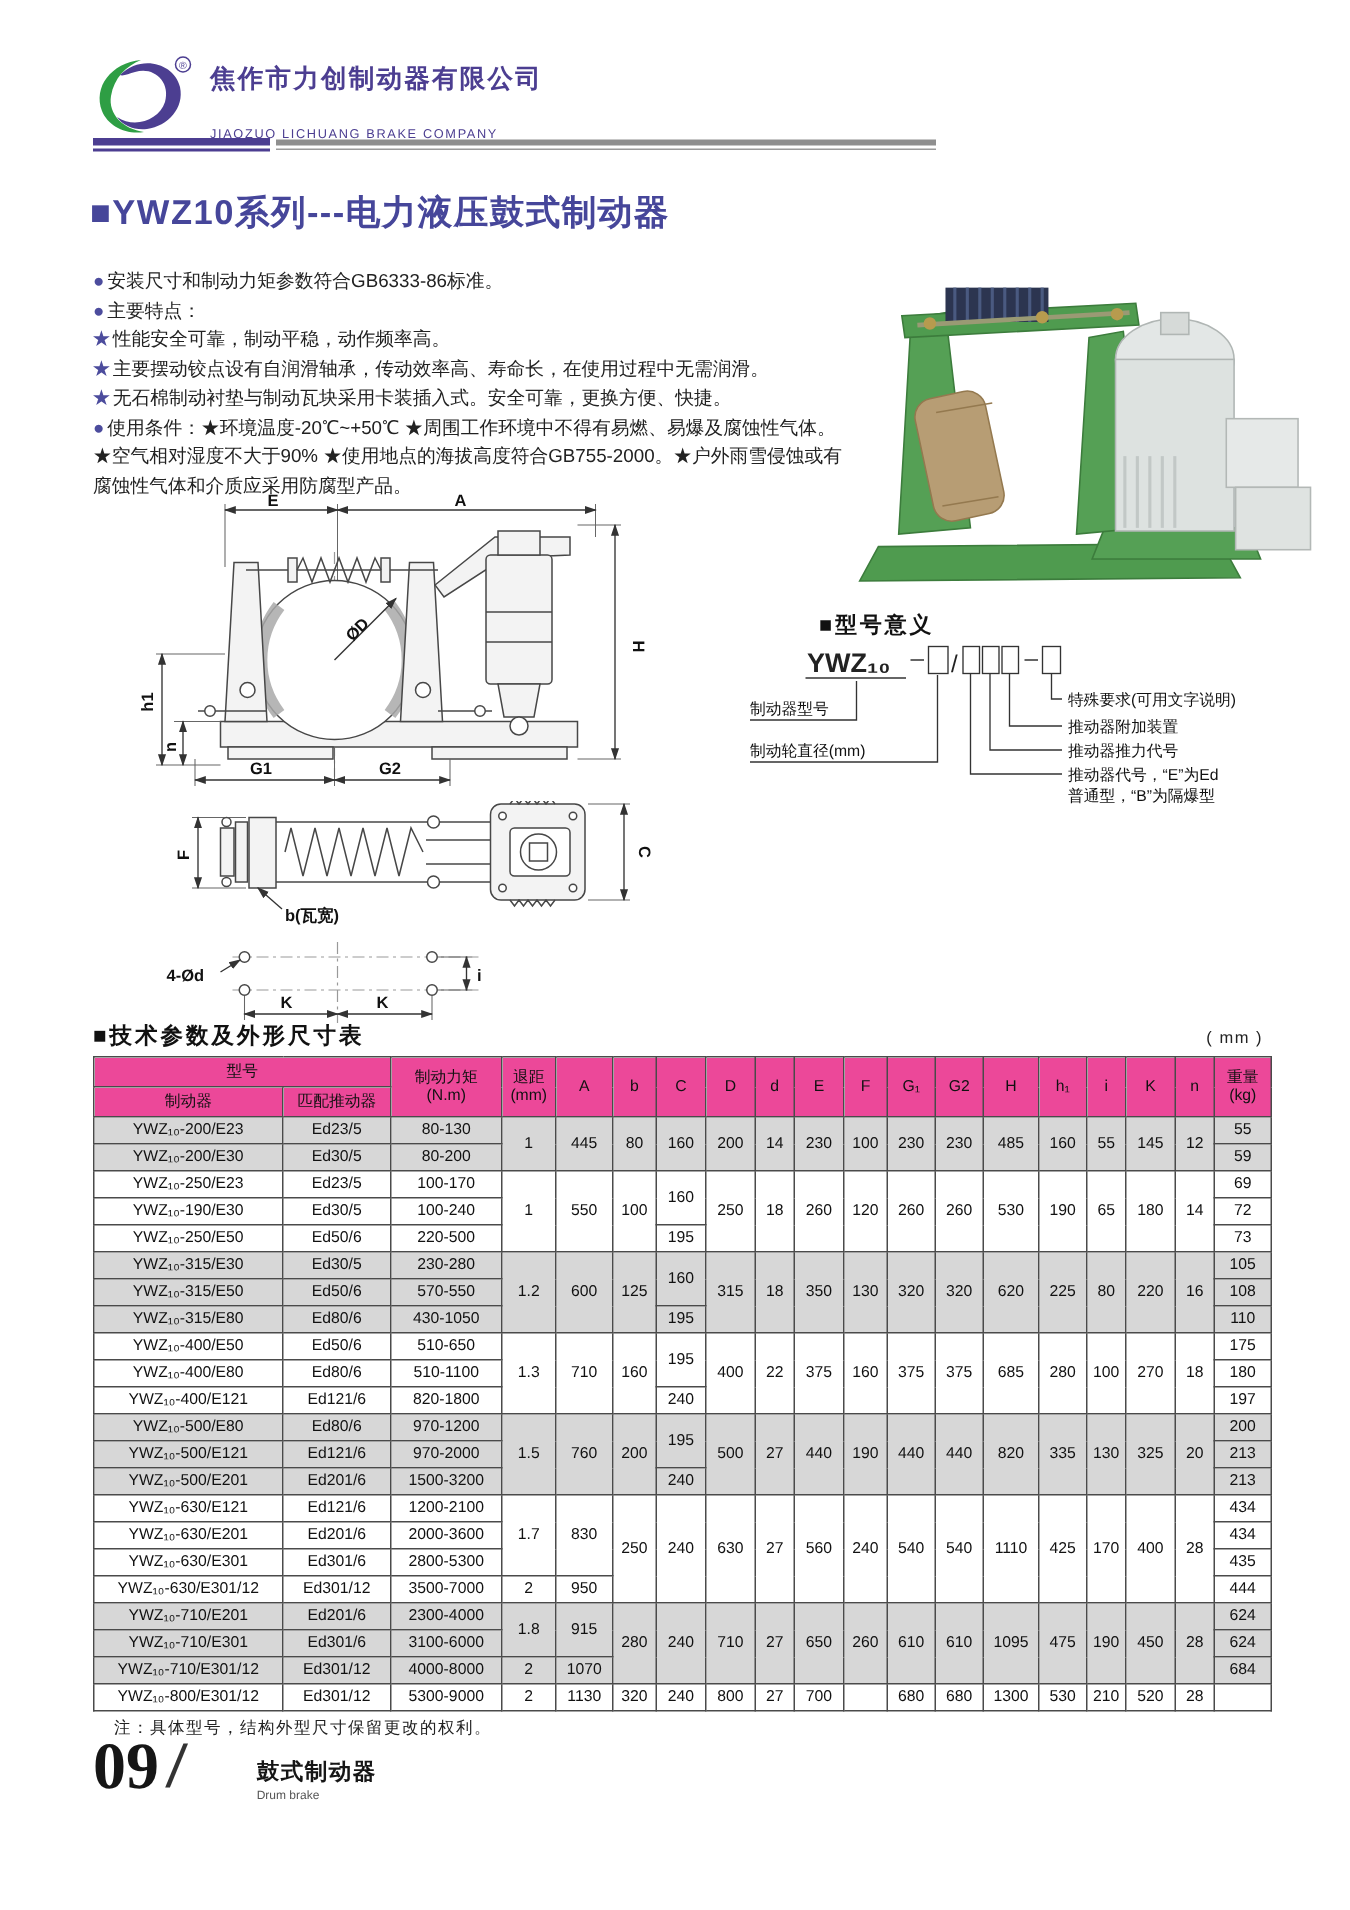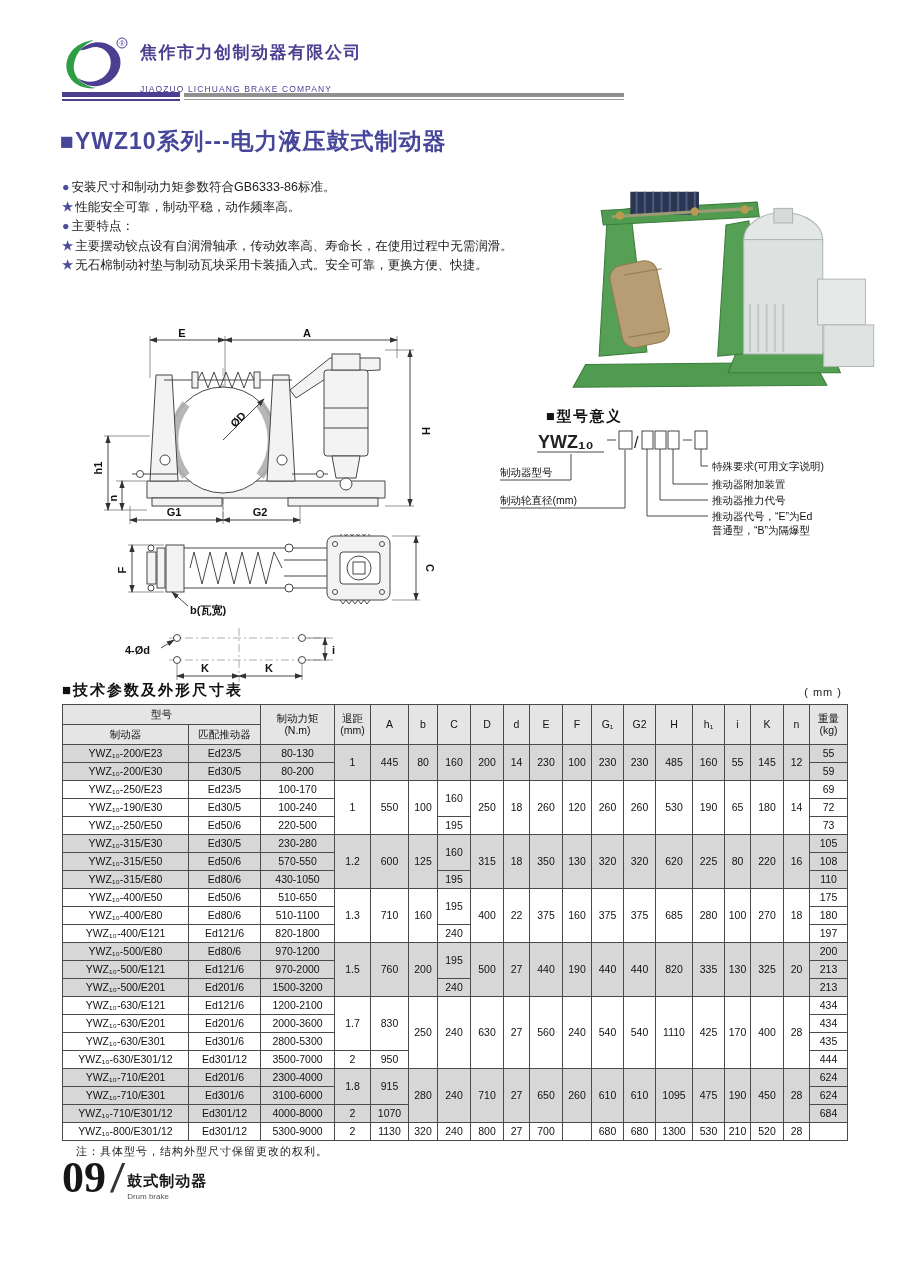--- a/index.html
+++ b/index.html
@@ -22,50 +22,50 @@
   .subtitle{position:absolute;left:112px;top:153px;font-family:"Liberation Serif",serif;
             font-size:14.5px;font-weight:bold;color:#46469a;letter-spacing:.5px;}
   
   .features{position:absolute;left:62px;top:178px;width:505px;font-size:12.5px;line-height:19.5px;color:#222;}
   .feat .mk{color:#4c4c9d;font-weight:bold;margin-right:2px;}
   
   .photo{position:absolute;left:570px;top:148px;width:312px;height:256px;}
   
   .d1{position:absolute;left:92px;top:328px;}
   .d2{position:absolute;left:92px;top:534px;}
-  .d3{position:absolute;left:77px;top:616px;}
+  .d3{position:absolute;left:63px;top:616px;}
   .mc{position:absolute;left:492px;top:404px;}
   .ln{stroke:#474747;fill:none;stroke-width:1;}
   .fil{fill:#f3f3f3;stroke:#474747;stroke-width:1;}
   .wfil{fill:#ffffff;stroke:#474747;stroke-width:1;}
   .dim{stroke:#333;stroke-width:.9;fill:none;}
   .ext{stroke:#666;stroke-width:.7;fill:none;}
   .cl{stroke:#999;stroke-width:.8;fill:none;stroke-dasharray:8 3 2 3;}
   .dtxt{font-family:"Liberation Sans",sans-serif;font-size:11px;font-weight:bold;fill:#111;}
   .shoe{stroke:#a9a9a9;stroke-width:9;fill:none;opacity:.85;}
   .mctxt{font-family:"Liberation Sans",sans-serif;font-size:10.5px;fill:#111;}
   .mcln{stroke:#333;stroke-width:.9;fill:none;}
   
   .tbl-title{position:absolute;left:62px;top:681px;font-size:15px;font-weight:bold;color:#111;letter-spacing:2px;}
   .tbl-unit{position:absolute;right:58px;top:686px;font-size:11px;color:#222;letter-spacing:1px;}
   table.spec{position:absolute;left:62px;top:704px;border-collapse:collapse;table-layout:fixed;width:785px;
              font-size:10.5px;color:#111;}
   table.spec td,table.spec th{border:1px solid #4a4a4a;text-align:center;vertical-align:middle;
              padding:0;height:17px;line-height:1.05;overflow:hidden;font-weight:normal;}
-  table.spec thead th{height:19px;background:#e5e5e5;}
+  table.spec thead th{height:19px;background:#ec4899;}
   table.spec .hs{display:block;}
   tr.g td{background:#d7d7d7;}
   tr.gs td{border-top:1.6px solid #000;}
   table.spec{border:1.6px solid #000;}
   .note{position:absolute;left:76px;top:1144px;font-size:11px;color:#222;letter-spacing:1px;}
   
   .footer{position:absolute;left:62px;top:1155px;display:flex;align-items:flex-end;}
   .pageno{font-family:"Liberation Serif",serif;font-size:44px;font-weight:bold;color:#161616;line-height:46px;}
   .fslash{font-size:40px;font-weight:200;color:#333;margin:0 4px 0 6px;line-height:46px;transform:skewX(-8deg);}
-  .flabels{margin-top:8px;}
+  .flabels{margin-top:8px;margin-left:44px;}
   .fcn{font-size:15px;font-weight:bold;color:#161616;letter-spacing:1px;}
   .fen{font-size:8px;color:#555;margin-top:1px;}
 </style>
 </head>
 <body>
 
 <div class="page">
 
   <div class="logo-wrap">
     <svg width="74" height="60" viewBox="0 0 74 60">
@@ -87,24 +87,25 @@
     <div class="row2">
         <div class="p2"></div>
         <div class="g2"></div>
       </div>
   </div>
 
   <div class="title"><span>■</span><span>YWZ10系列---电力液压鼓式制动器</span></div>
 
   <div class="features">
     <div class="feat"><span class="mk">●</span><span>安装尺寸和制动力矩参数符合GB6333-86标准。</span></div>
+    <div class="feat"><span class="mk">●</span><span>主要特点：</span></div>
     <div class="feat"><span class="mk">★</span><span>性能安全可靠，制动平稳，动作频率高。</span></div>
-    <div class="feat"><span class="mk">●</span><span>主要特点：</span></div>
     <div class="feat"><span class="mk">★</span><span>主要摆动铰点设有自润滑轴承，传动效率高、寿命长，在使用过程中无需润滑。</span></div>
     <div class="feat"><span class="mk">★</span><span>无石棉制动衬垫与制动瓦块采用卡装插入式。安全可靠，更换方便、快捷。</span></div>
+    <div class="feat"><span class="mk">●</span><span>使用条件：★环境温度-20℃~+50℃ ★周围工作环境中不得有易燃、易爆及腐蚀性气体。★空气相对湿度不大于90% ★使用地点的海拔高度符合GB755-2000。★户外雨雪侵蚀或有腐蚀性气体和介质应采用防腐型产品。</span></div>
   </div>
 
   <div class="photo">
     <svg width="312" height="256" viewBox="0 0 300 246">
       <polygon points="15,208 235,206 247,228 3,230" fill="#4f9b4f" stroke="#3c7c3c"></polygon>
       <polygon points="160,196 252,196 260,216 152,216" fill="#55a055" stroke="#3c7c3c"></polygon>
       <polygon points="36,62 58,58 74,196 28,200" fill="#55a055" stroke="#3c7c3c"></polygon>
       <polygon points="150,74 172,70 186,196 142,200" fill="#55a055" stroke="#3c7c3c"></polygon>
       <polygon points="30,60 180,52 182,66 32,74" fill="#4f9b4f" stroke="#3c7c3c"></polygon>
       <rect x="58" y="42" width="66" height="22" fill="#2c3550"></rect>

